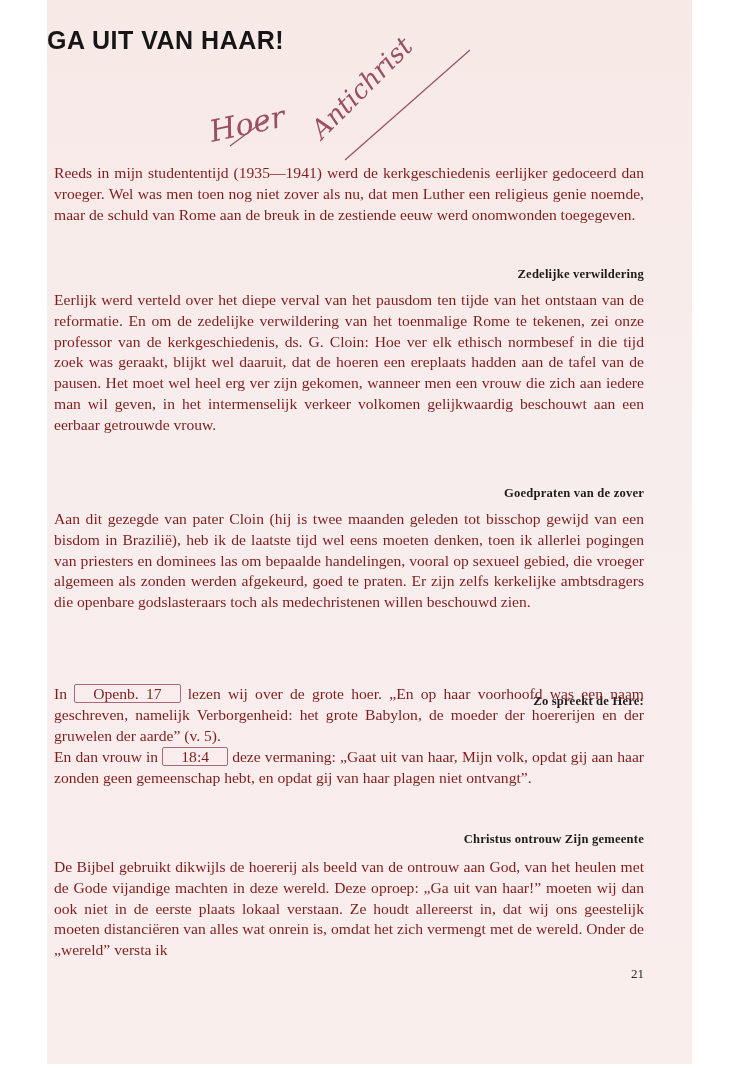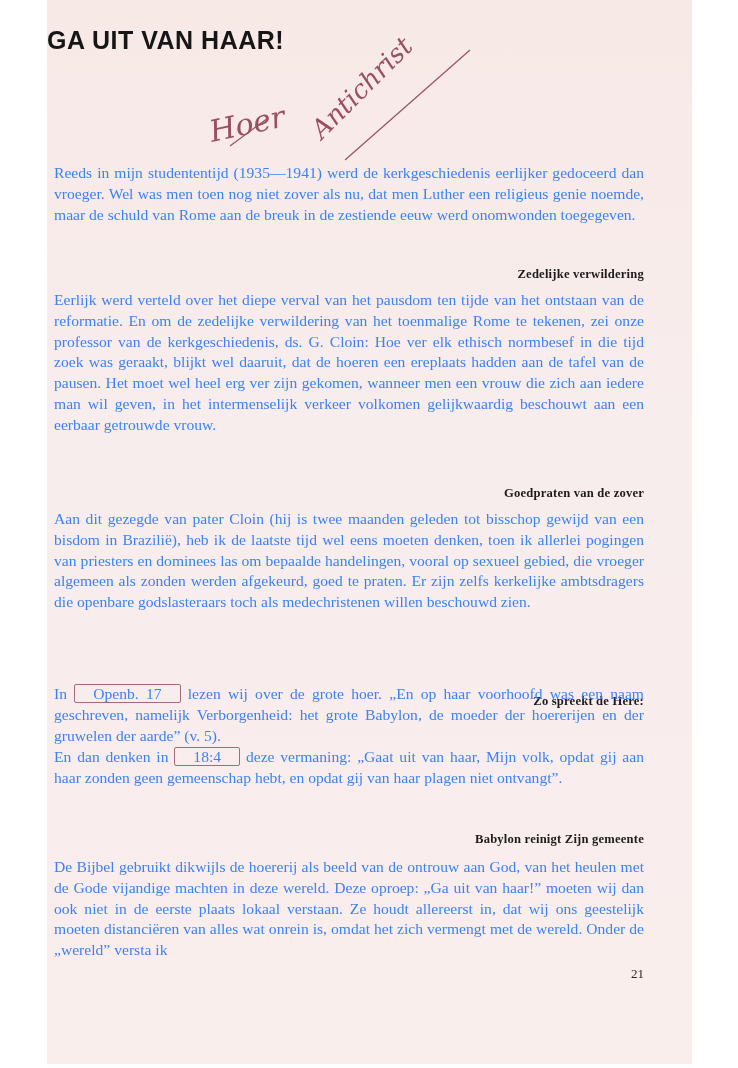--- a/index.html
+++ b/index.html
@@ -12,21 +12,21 @@
   .title {
     position: absolute; left: 47px; top: 26px; margin: 0;
     font-family: "Liberation Sans", sans-serif; font-weight: bold;
     font-size: 25px; letter-spacing: 0.5px; color: #161616;
   }
   .hand { position: absolute; left: 0; top: 0; width: 738px; height: 200px; pointer-events: none; }
   .hand text { font-family: "DejaVu Serif", serif; font-style: italic; fill: #9a4f62; }
   .body-text {
     position: absolute; left: 54px; width: 590px;
     font-family: "Liberation Serif", serif; font-size: 15.6px; line-height: 20.8px;
-    color: #3b82f6; text-align: justify; margin: 0;
+    color: #7f1d1d; text-align: justify; margin: 0;
   }
   .heading {
     position: absolute; right: 94px; margin: 0;
     font-family: "Liberation Serif", serif; font-weight: bold; font-size: 12.6px;
     color: #1e1b1a; letter-spacing: 0.2px;
   }
   .ref-box { border: 1px solid #a66a78; border-radius: 2px; padding: 0 18px; }
   .ref-under { text-decoration-color: #a66a78; }
   .page-number {
     position: absolute; right: 94px; top: 966px; margin: 0;
@@ -54,18 +54,18 @@
 <p class="body-text" style="top:163px;">Reeds in mijn studententijd (1935—1941) werd de kerkgeschiedenis eerlijker gedoceerd dan vroeger. Wel was men toen nog niet zover als nu, dat men Luther een religieus genie noemde, maar de schuld van Rome aan de breuk in de zestiende eeuw werd onomwonden toegegeven.</p>
 
 <h3 class="heading" style="top:267px;">Zedelijke verwildering</h3>
 <p class="body-text" style="top:290px;">Eerlijk werd verteld over het diepe verval van het pausdom ten tijde van het ontstaan van de reformatie. En om de zedelijke verwildering van het toenmalige Rome te tekenen, zei onze professor van de kerkgeschiedenis, ds. G. Cloin: Hoe ver elk ethisch normbesef in die tijd zoek was geraakt, blijkt wel daaruit, dat de hoeren een ereplaats hadden aan de tafel van de pausen. Het moet wel heel erg ver zijn gekomen, wanneer men een vrouw die zich aan iedere man wil geven, in het intermenselijk verkeer volkomen gelijkwaardig beschouwt aan een eerbaar getrouwde vrouw.</p>
 
 <h3 class="heading" style="top:486px;">Goedpraten van de zover</h3>
 <p class="body-text" style="top:509px;"><span>Aan dit gezegde van pater </span><span class="ref-under">Cloin</span><span> (hij is twee maanden geleden tot bisschop gewijd van een bisdom in Brazilië), heb ik de laatste tijd wel eens moeten denken, toen ik allerlei pogingen van priesters en dominees las om bepaalde handelingen, vooral op sexueel gebied, die vroeger algemeen als zonden werden afgekeurd, goed te praten. Er zijn zelfs kerkelijke ambtsdragers die openbare godslasteraars toch als medechristenen willen beschouwd zien.</span></p>
 
 <h3 class="heading" style="top:660px;margin-top:34px;">Zo spreekt de Here:</h3>
 <p class="body-text" style="top:684px;"><span>In </span><span class="ref-box">Openb. 17</span><span> lezen wij over de grote hoer. „En op haar voorhoofd was een naam geschreven, namelijk Verborgenheid: het grote Babylon, de moeder der hoererijen en der gruwelen der aarde” (v. 5).</span></p>
-<p class="body-text" style="top:747px;"><span>En dan denken in </span><span class="ref-box">18:4</span><span> deze vermaning: „Gaat uit van haar, Mijn volk, opdat gij aan haar zonden geen gemeenschap hebt, en opdat gij van haar plagen niet ontvangt”.</span></p>
+<p class="body-text" style="top:747px;"><span>En dan vrouw in </span><span class="ref-box">18:4</span><span> deze vermaning: „Gaat uit van haar, Mijn volk, opdat gij aan haar zonden geen gemeenschap hebt, en opdat gij van haar plagen niet ontvangt”.</span></p>
 
-<h3 class="heading" style="top:832px;">Babylon reinigt Zijn gemeente</h3>
+<h3 class="heading" style="top:832px;">Christus ontrouw Zijn gemeente</h3>
 <p class="body-text" style="top:857px;">De Bijbel gebruikt dikwijls de hoererij als beeld van de ontrouw aan God, van het heulen met de Gode vijandige machten in deze wereld. Deze oproep: „Ga uit van haar!” moeten wij dan ook niet in de eerste plaats lokaal verstaan. Ze houdt allereerst in, dat wij ons geestelijk moeten distanciëren van alles wat onrein is, omdat het zich vermengt met de wereld. Onder de „wereld” versta ik</p>
 
 <p class="page-number">21</p>
 
 </body></html>

